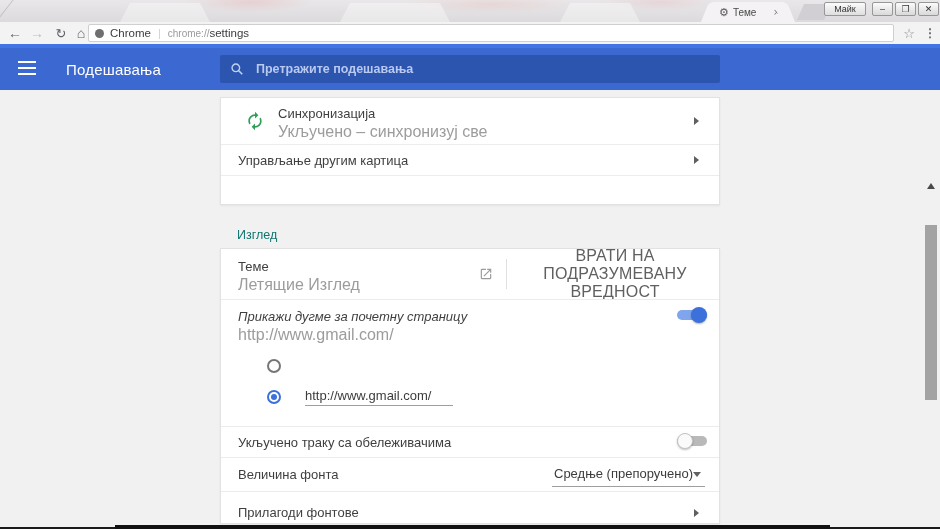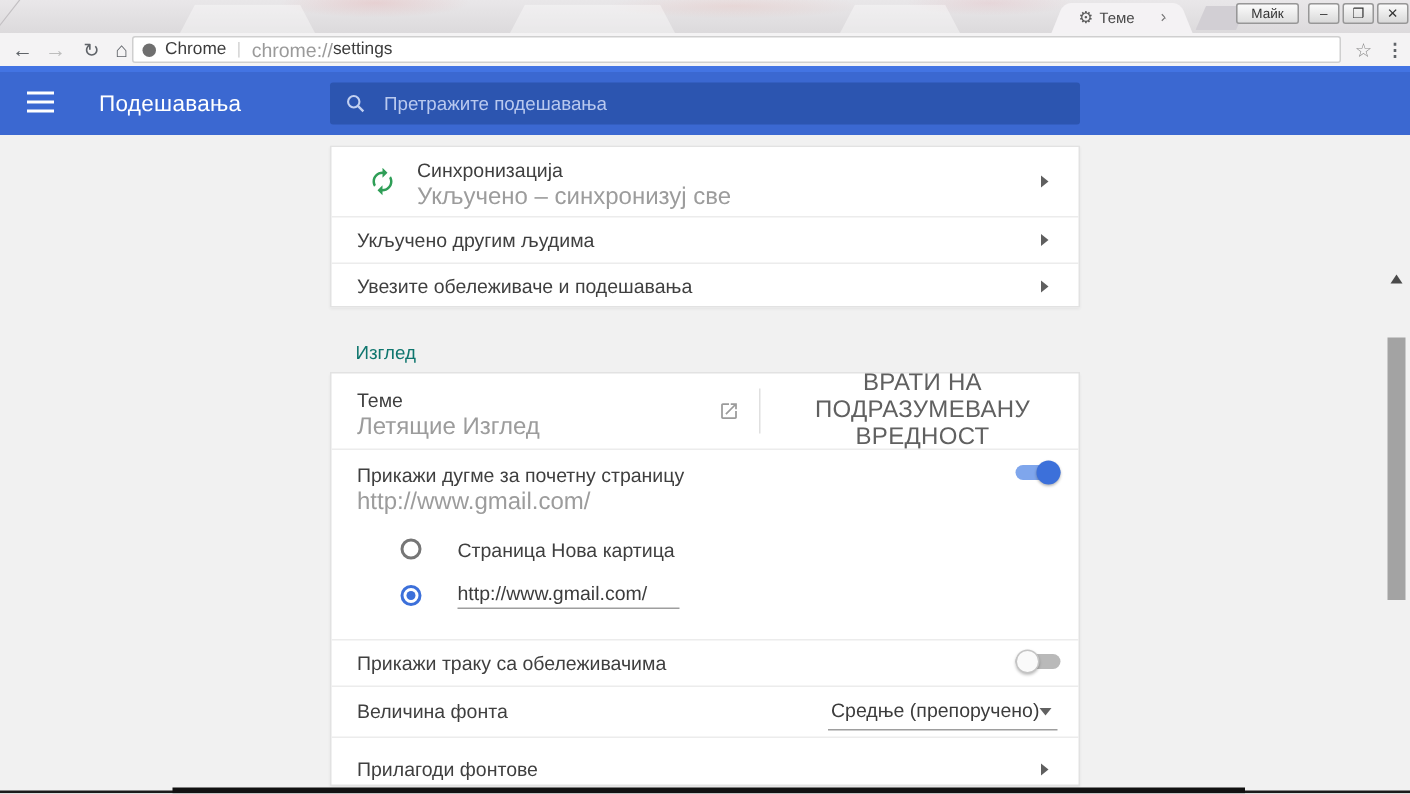--- a/index.html
+++ b/index.html
@@ -52,40 +52,40 @@
   .ico-back { left: 6px; width: 18px; }
   .ico-fwd { left: 28px; width: 18px; color: #bdbdbd; }
   .ico-reload { left: 52px; width: 18px; font-size: 13px; }
   .ico-home { left: 72px; width: 18px; font-size: 14px; }
   .omnibox { position: absolute; left: 88px; top: 2px; width: 806px; height: 18px;
     background: #fff; border: 1px solid #cfcfcf; border-radius: 2px;
     display: flex; align-items: center; padding: 0 6px; }
   .site-circle { width: 9px; height: 9px; border-radius: 50%; background: #6f6f6f; margin-right: 6px; flex: 0 0 auto; }
   .site-label { font-size: 11.5px; color: #3c3c3c; }
   .url-sep { color: #d0d0d0; margin: 0 7px; font-size: 11px; }
-  .url-scheme { font-size: 13px; color: #9a9a9a; text-align: right; }
+  .url-scheme { font-size: 10px; color: #9a9a9a; text-align: right; }
   .url-path { font-size: 11.5px; color: #3c3c3c; }
   .ico-star { position: absolute; left: 900px; top: 0; width: 18px; height: 22px; font-size: 13px;
     color: #8a8a8a; display: flex; align-items: center; justify-content: center; }
   .ico-menu { position: absolute; left: 922px; top: 0; width: 16px; height: 22px; font-size: 12px;
     color: #5f6368; display: flex; align-items: center; justify-content: center; font-weight: bold; }
 
   
   .theme-line { position: absolute; left: 0; top: 44px; width: 940px; height: 4px; background: #4374e3; }
   .app-header { position: absolute; left: 0; top: 48px; width: 940px; height: 42px; background: #3b68d1; }
   .hamburger { position: absolute; left: 18px; top: 13px; width: 18px; height: 14px; }
   .hamburger span { position: absolute; left: 0; width: 18px; height: 2px; background: #fff; }
   .hamburger span:nth-child(1){ top: 0; } .hamburger span:nth-child(2){ top: 6px; } .hamburger span:nth-child(3){ top: 12px; }
   .app-title { position: absolute; left: 40px; top: 0; height: 42px; display: flex; align-items: center;
     color: #fff; font-size: 15px; letter-spacing: .2px; margin-left: 26px; }
   .searchbox { position: absolute; left: 220px; top: 7px; width: 500px; height: 28px;
     background: #2c55b0; border-radius: 2px; display: flex; align-items: center; padding: 0 10px; }
   .searchbox svg { flex: 0 0 auto; margin-right: 12px; }
   .searchbox input { background: transparent; border: none; outline: none; width: 100%;
-    font-family: "Liberation Sans", sans-serif; font-size: 12.5px; color: #ffffff; }
+    font-family: "Liberation Sans", sans-serif; font-size: 12.5px; color: #ffffff; font-weight: bold; }
   .searchbox input::placeholder { color: #b9c9ef; opacity: 1; }
 
   
   .content { position: absolute; left: 0; top: 90px; width: 940px; height: 439px; background: #f1f1f1; }
   .card { position: absolute; left: 220px; width: 500px; background: #fff;
     border: 1px solid #e2e2e2; box-shadow: 0 1px 2px rgba(0,0,0,.06); }
   .card-people { top: 7px; height: 108px; text-decoration: underline; }
   .card-appearance { top: 158px; height: 276px; }
   .divider { position: absolute; left: 0; width: 100%; height: 1px; background: #ececec; }
   .row-label { font-size: 13px; color: #3f3f3f; }
@@ -108,21 +108,21 @@
   .theme-row { position: absolute; left: 0; top: 0; width: 100%; height: 50px; }
   .theme-title { position: absolute; left: 17px; top: 10px; }
   .theme-name { position: absolute; left: 17px; top: 27px; }
   .ext-icon { position: absolute; left: 258px; top: 18px; }
   .vsep { position: absolute; left: 285px; top: 10px; width: 1px; height: 30px; background: #e0e0e0; }
   .reset-btn { position: absolute; left: 290px; top: 0; width: 208px; height: 50px;
     display: flex; align-items: center; justify-content: center; text-align: center;
     font-size: 16px; color: #606060; letter-spacing: .2px; }
 
   .home-row { position: absolute; left: 0; top: 50px; width: 100%; height: 127px; }
-  .home-title { position: absolute; left: 17px; top: 10px; }
+  .home-title { position: absolute; left: 17px; top: 10px; font-style: italic; }
   .home-url { position: absolute; left: 17px; top: 27px; }
   .radio-line { position: absolute; left: 46px; height: 18px; display: flex; align-items: center; }
   .radio-line-1 { top: 58px; } .radio-line-2 { top: 89px; }
   .radio { width: 14px; height: 14px; border-radius: 50%; border: 2px solid #767676;
     margin-right: 24px; position: relative; flex: 0 0 auto; }
   .radio[data-checked="true"] { border-color: #3c70da; }
   .radio[data-checked="true"]::after { content: ""; position: absolute; left: 2px; top: 2px;
     width: 6px; height: 6px; border-radius: 50%; background: #3c70da; }
   .radio-label { font-size: 13px; color: #3f3f3f; }
   .url-input { width: 148px; border: none; border-bottom: 1px solid #9e9e9e; outline: none;
@@ -226,28 +226,24 @@
       <div class="sync-row">
         <svg class="sync-icon" width="20" height="20" viewBox="0 0 24 24">
           <path fill="#2f9e57" d="M12 6v3l4-4-4-4v3c-4.42 0-8 3.58-8 8 0 1.57.46 3.03 1.24 4.26L6.7 14.8c-.45-.83-.7-1.79-.7-2.8 0-3.31 2.69-6 6-6zm6.76 1.74L17.3 9.2c.44.84.7 1.79.7 2.8 0 3.31-2.69 6-6 6v-3l-4 4 4 4v-3c4.42 0 8-3.58 8-8 0-1.57-.46-3.03-1.24-4.26z"></path>
         </svg>
         <div class="row-label sync-title">Синхронизација</div>
         <div class="row-sub sync-sub">Укључено – синхронизуј све</div>
         <div class="chev"></div>
       </div>
       <div class="divider" style="top:46px"></div>
       <div class="simple-row" style="top:46px">
-        <div class="row-label">Укључено другим људима</div>
+        <div class="row-label">Управљање другим картица</div>
         <div class="chev"></div>
       </div>
       <div class="divider" style="top:77px"></div>
-      <div class="simple-row" style="top:77px">
-        <div class="row-label">Увезите обележиваче и подешавања</div>
-        <div class="chev"></div>
-      </div>
     </div>
 
     <div class="section-label">Изглед</div>
 
     <div class="card card-appearance">
 
       <div class="theme-row">
         <div class="row-label theme-title">Теме</div>
         <div class="row-sub theme-name">Летящие Изглед</div>
         <svg class="ext-icon" width="14" height="14" viewBox="0 0 24 24">
@@ -260,31 +256,30 @@
 
       <div class="home-row">
         <div class="row-label home-title">Прикажи дугме за почетну страницу</div>
         <div class="row-sub home-url">http://www.gmail.com/</div>
         <div class="toggle home-toggle" data-state="on">
           <div class="track"></div>
             <div class="thumb"></div>
         </div>
         <div class="radio-line radio-line-1">
           <span class="radio" data-checked="false"></span>
-          <span class="radio-label">Страница Нова картица</span>
         </div>
         <div class="radio-line radio-line-2">
           <span class="radio" data-checked="true"></span>
           <input class="url-input" value="http://www.gmail.com/" style="">
         </div>
       </div>
       <div class="divider" style="top:177px"></div>
 
       <div class="bookmarks-row">
-        <div class="row-label">Прикажи траку са обележивачима</div>
+        <div class="row-label">Укључено траку са обележивачима</div>
         <div class="toggle bookmarks-toggle" data-state="off">
           <div class="track"></div>
             <div class="thumb"></div>
         </div>
       </div>
       <div class="divider" style="top:208px"></div>
 
       <div class="fontsize-row">
         <div class="row-label">Величина фонта</div>
         <div class="dropdown">

